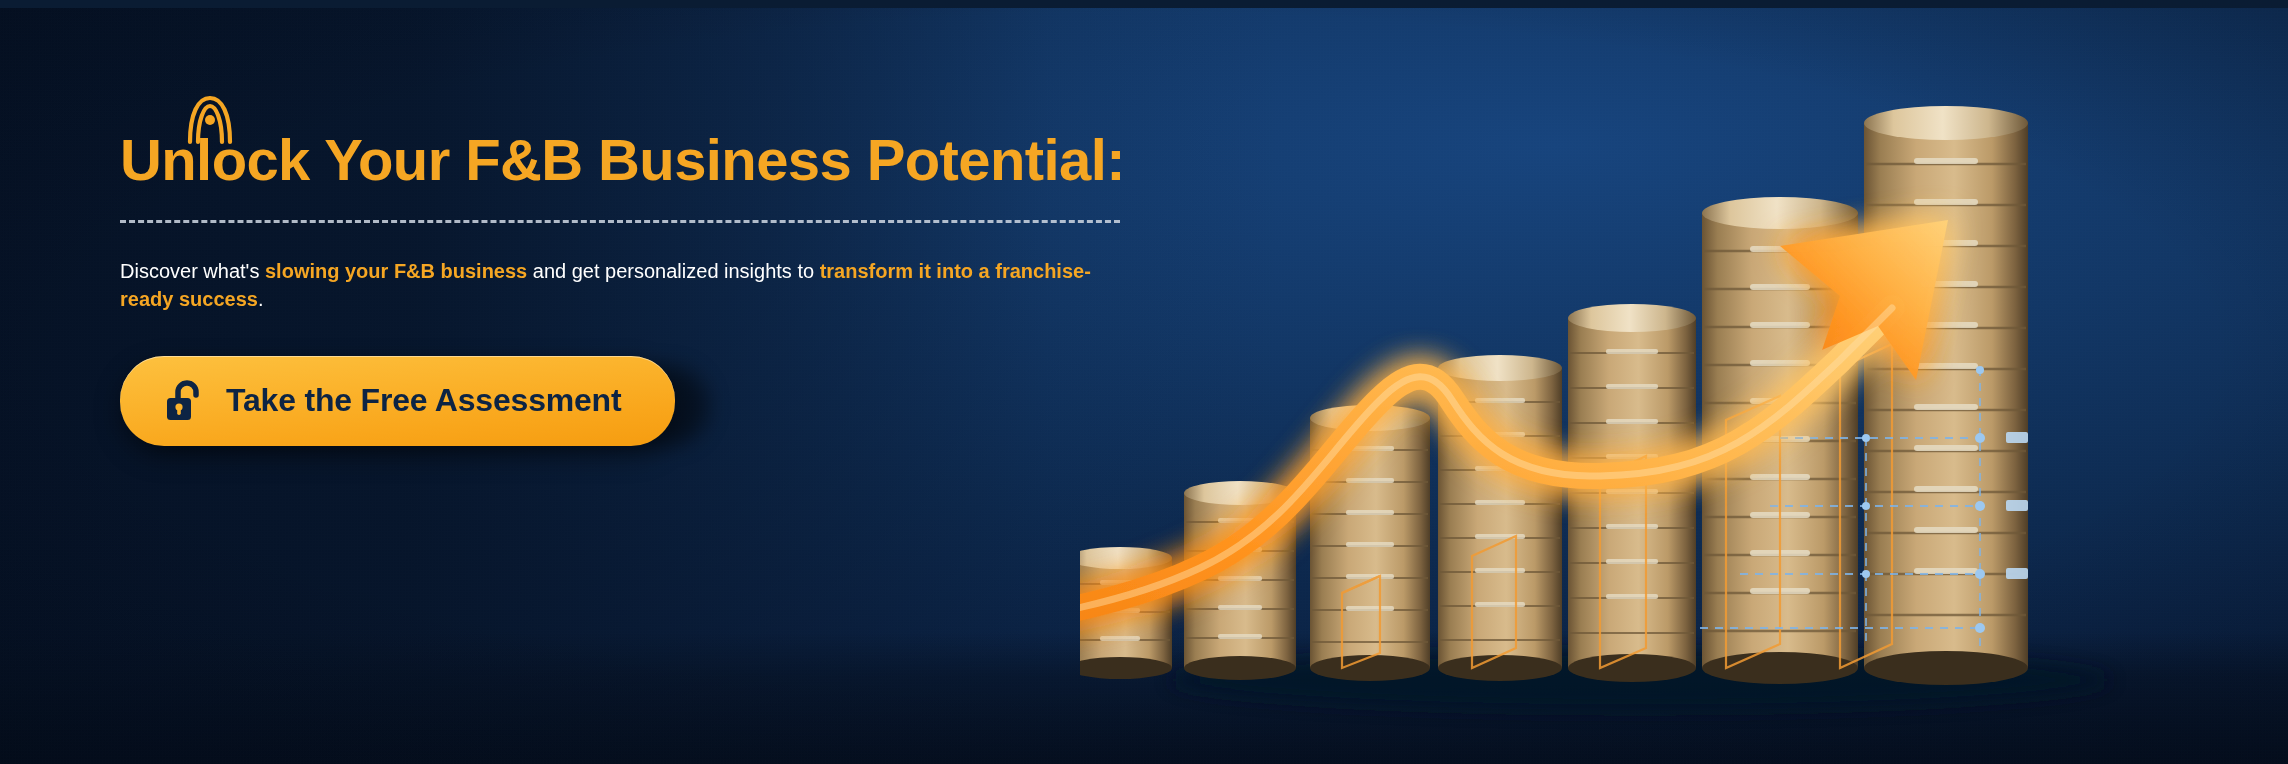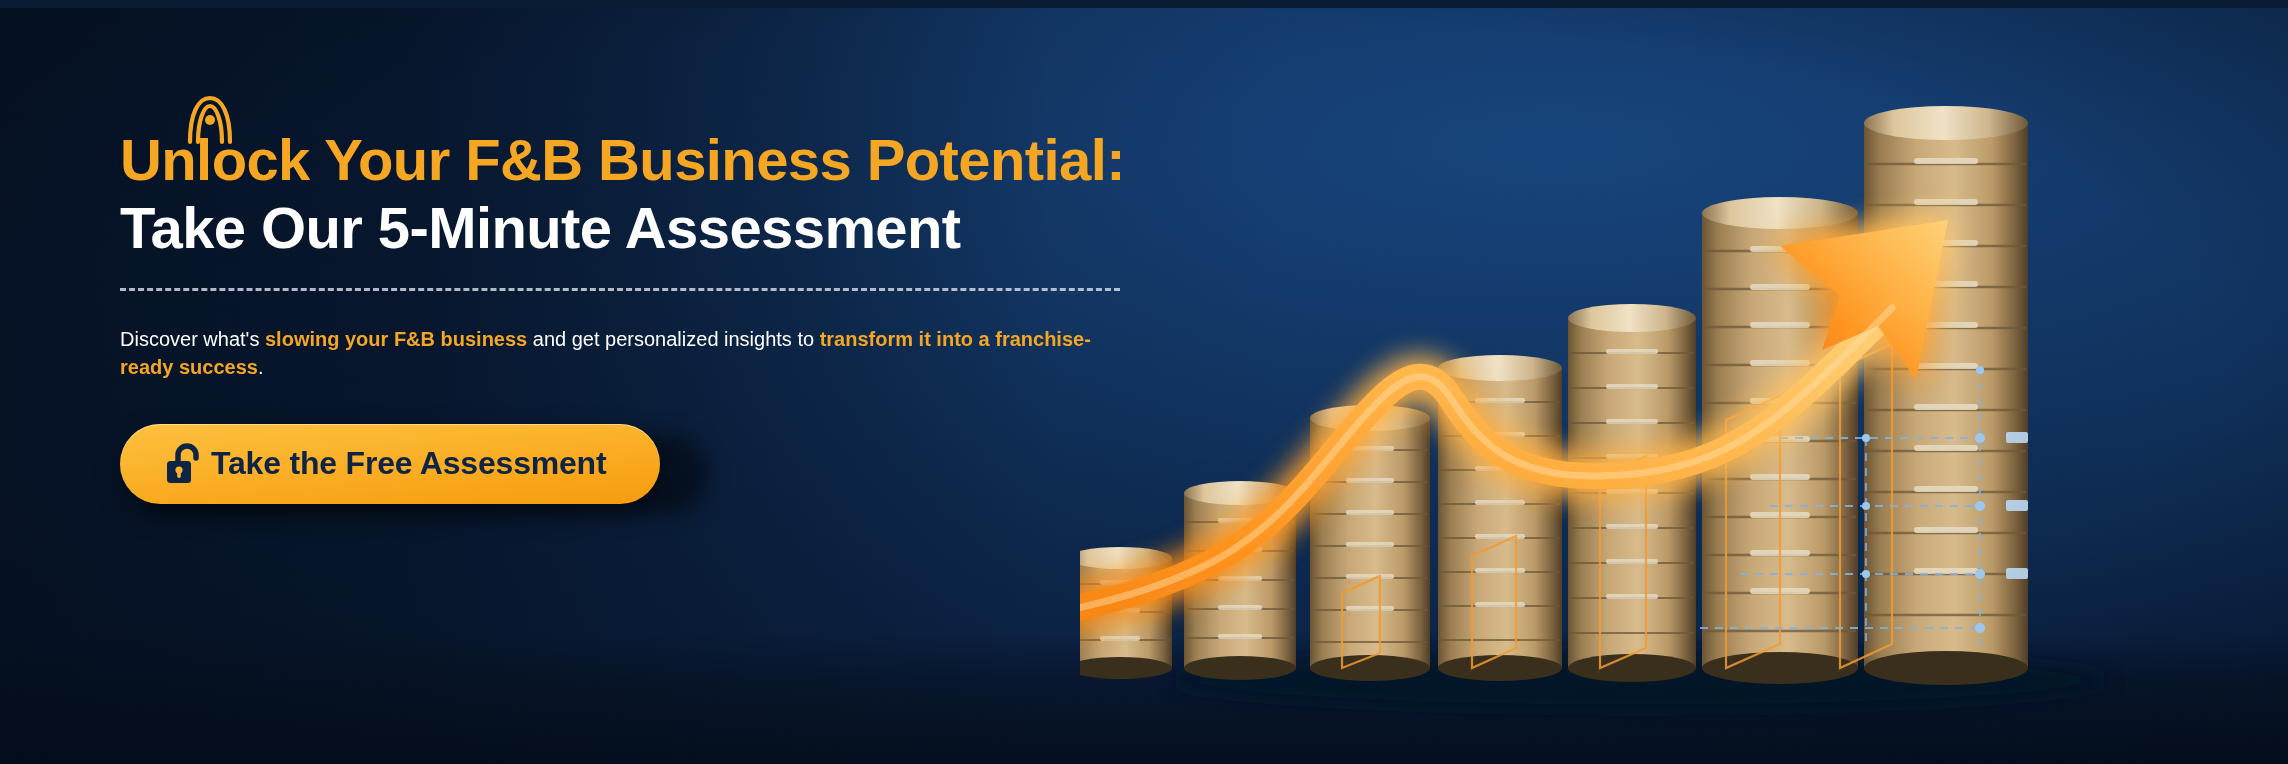--- a/index.html
+++ b/index.html
@@ -92,23 +92,23 @@
   .cta-shadow{
     position:absolute; left:14px; top:10px;
     width:575px; height:80px; border-radius:44px;
     background:rgba(0,0,0,.45);
     filter:blur(10px);
   }
   .cta{
     position:relative;
     display:inline-flex;
     align-items:center;
-    gap:7px;
+    gap:22px;
     padding:0 54px 0 44px;
-    height:80px;
+    height:90px;
     border:0;
     border-radius:44px;
     cursor:pointer;
     color:#0d2444;
     font-family:"Liberation Sans", sans-serif;
     font-size:32px;
     font-weight:700;
     letter-spacing:-.2px;
     background:linear-gradient(175deg, #FDC13F 0%, #FBB32C 38%, #F9A61B 72%, #F59C10 100%);
     box-shadow:0 10px 26px rgba(0,0,0,.38), inset 0 1px 0 rgba(255,255,255,.45);
@@ -422,21 +422,20 @@
       <span class="pulse-icon">
         <svg viewBox="0 0 56 56" aria-hidden="true">
           <g fill="none" stroke="#F5A623" stroke-width="4.2" stroke-linecap="round">
             <path d="M16 52 C 16 30, 22 16, 28 16 C 34 16, 40 30, 40 52"></path>
             <path d="M8 52 C 8 24, 16 8, 28 8 C 40 8, 48 24, 48 52"></path>
           </g>
           <circle cx="28" cy="30" r="5" fill="#F5A623"></circle>
         </svg>
       </span>
       <span class="hl-1">Unlock Your F&amp;B Business Potential:</span>
-      <span class="hl-2">Take Our 5-Minute Assessment</span>
     </h1>
 
     <hr class="divider">
 
     <p class="subcopy"><span>Discover what's </span><span class="hi">slowing your F&amp;B business</span><span> and get personalized insights to </span><span class="hi">transform it into a franchise-ready success</span><span>.</span></p>
 
     <div class="cta-wrap">
       <div class="cta-shadow"></div>
       <button class="cta">
         <span class="lock">

